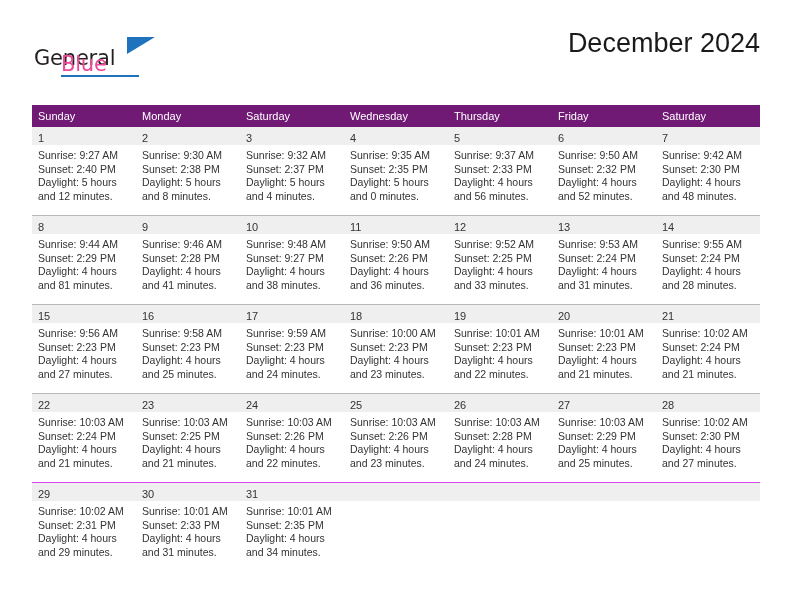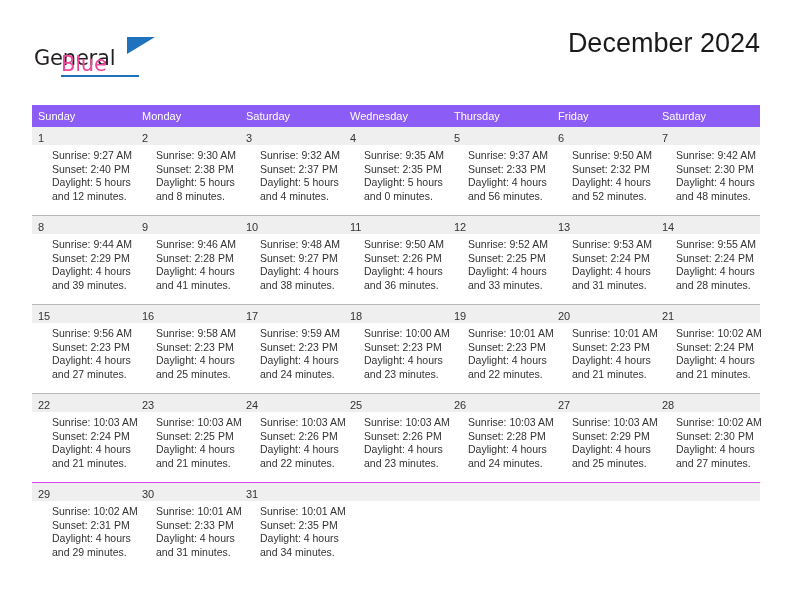--- a/index.html
+++ b/index.html
@@ -97,21 +97,21 @@
   
   .calendar {
     position: absolute;
     left: 32px;
     top: 105px;
     width: 728px;
     border-collapse: collapse;
     table-layout: fixed;
   }
   .calendar th {
-    background: #8b5cf6;
+    background: #701a75;
     color: #ffffff;
     font-size: 11px;
     font-weight: normal;
     text-align: left;
     padding: 5px 0 5px 6px;
     height: 11px;
     border: none;
   }
   .calendar td {
     vertical-align: top;
@@ -137,21 +137,20 @@
     padding: 1px 0 0 6px;
     box-sizing: border-box;
   }
   .daynum {
     font-size: 11px;
     color: #333333;
     line-height: 15px;
   }
   .details {
     padding: 4px 6px 0 6px;
-    margin-left: 14px;
   }
   .details div {
     font-size: 10.5px;
     line-height: 13.5px;
     color: #333333;
     white-space: nowrap;
   }
   .empty .daynum-band {
     background: #efefef;
   }
@@ -269,21 +268,21 @@
           </td>
         </tr>
         <tr class="week-row">
           <td>
             <div class="cell-inner">
               <div class="daynum-band"><span class="daynum">8</span></div>
               <div class="details">
                 <div>Sunrise: 9:44 AM</div>
                 <div>Sunset: 2:29 PM</div>
                 <div>Daylight: 4 hours</div>
-                <div>and 39 minutes.</div>
+                <div>and 81 minutes.</div>
               </div>
             </div>
           </td>
           <td>
             <div class="cell-inner">
               <div class="daynum-band"><span class="daynum">9</span></div>
               <div class="details">
                 <div>Sunrise: 9:46 AM</div>
                 <div>Sunset: 2:28 PM</div>
                 <div>Daylight: 4 hours</div>

